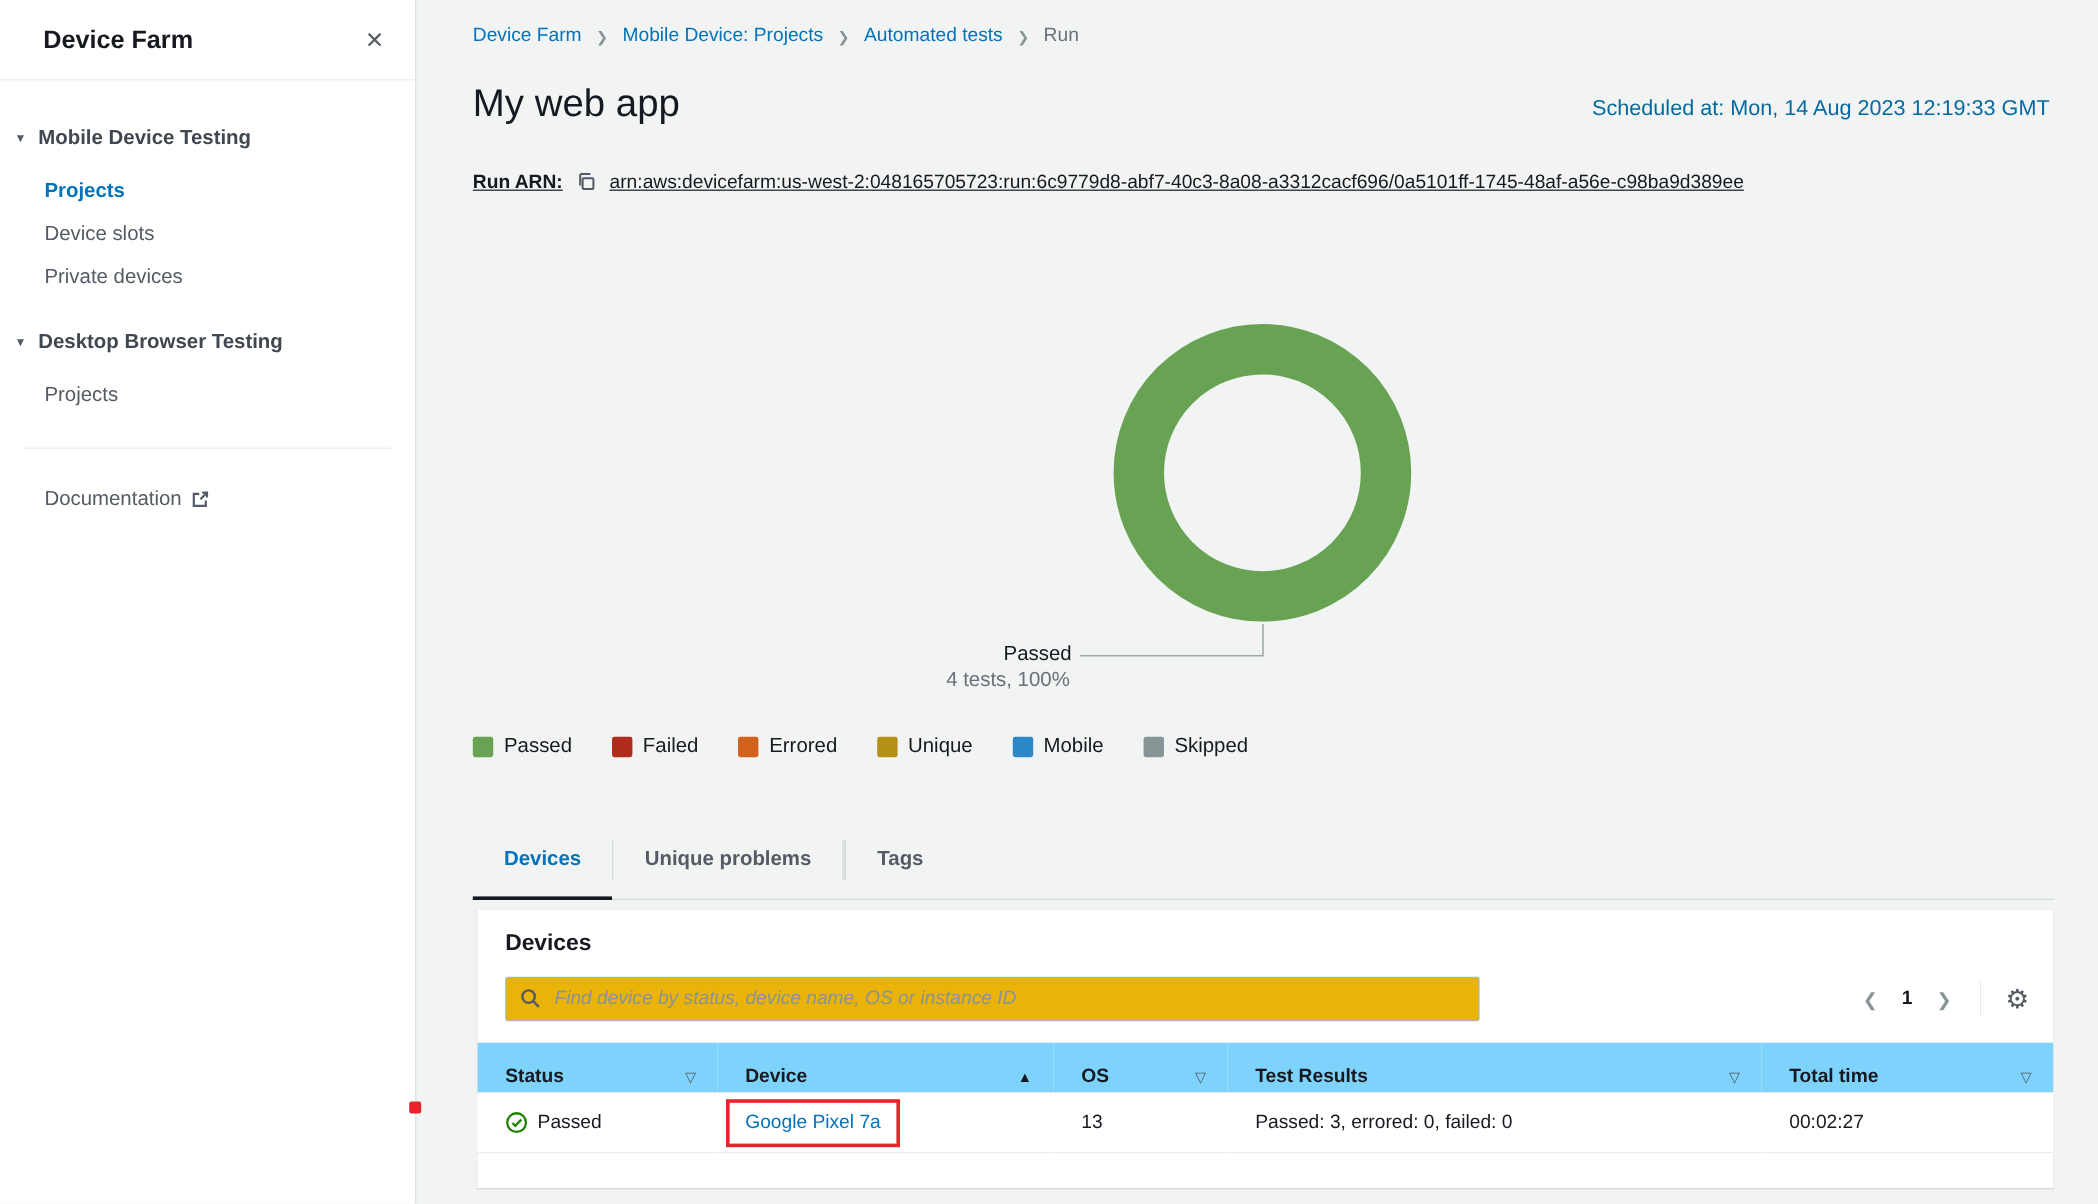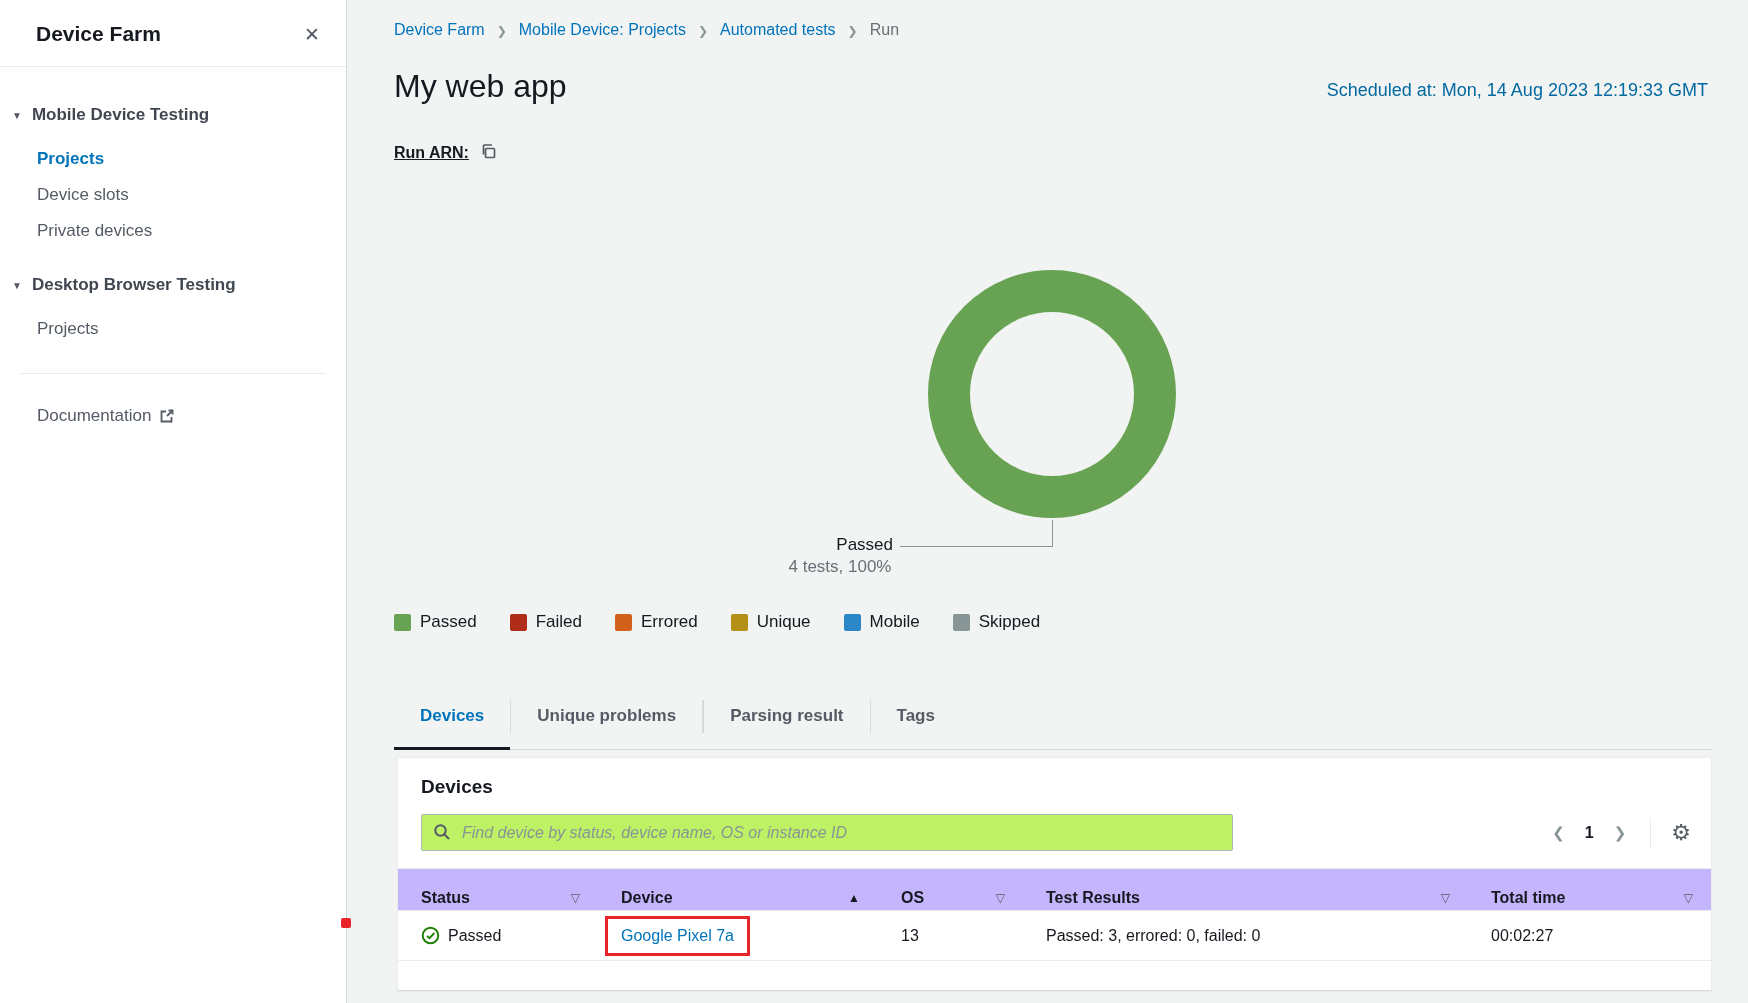--- a/index.html
+++ b/index.html
@@ -69,32 +69,32 @@
   .tab-divider { width:1px; background:#d5dbdb; margin:16px 0; }
 
   
   .panel { position:absolute; left:49px; top:757px; width:1315px; height:234px; background:#ffffff;
     border:1px solid #eaeded; border-bottom:1px solid #d5dbdb; box-shadow:0 1px 1px rgba(0,0,0,.04); }
   .panel-title { padding:18px 0 0 23px; font-size:19px; font-weight:bold; color:#16191f; }
   .toolbar { display:flex; align-items:center; padding:16px 20px 0 23px; }
   .search-box { position:relative; width:812px; }
   .search-box svg { position:absolute; left:12px; top:9px; }
   .search-input { width:100%; height:37px; border:1px solid #aab7b8; border-radius:2px;
-    padding:0 10px 0 40px; font-size:16px; font-style:italic; color:#16191f; background:#bef264; outline:none; }
+    padding:0 10px 0 40px; font-size:16px; font-style:italic; color:#16191f; background:#eab308; outline:none; }
   .search-input::placeholder { color:#879596; font-style:italic; }
   .toolbar-right { margin-left:auto; display:flex; align-items:center; gap:16px; }
   .page-btn { background:none; border:none; color:#879596; font-size:15px; cursor:pointer; padding:4px; }
   .page-num { font-size:16px; font-weight:bold; color:#16191f; }
   .toolbar-divider { width:1px; height:30px; background:#eaeded; margin:0 4px; }
   .gear-btn { background:none; border:none; font-size:22px; color:#545b64; cursor:pointer; line-height:1; }
 
   table { width:100%; border-collapse:collapse; margin-top:17px; table-layout:fixed; }
   col.c-status{width:200px} col.c-device{width:280px} col.c-os{width:145px}
   col.c-results{width:445px} col.c-time{width:auto}
-  thead th { height:42px; background:#c4b5fd; border-top:1px solid #eaeded; border-bottom:1px solid #eaeded;
+  thead th { height:42px; background:#7dd3fc; border-top:1px solid #eaeded; border-bottom:1px solid #eaeded;
     font-size:16px; font-weight:bold; color:#16191f; text-align:left; padding:16px 18px 0 23px; }
   .th-inner { display:flex; align-items:center; justify-content:space-between; }
   .sort-icon { font-size:12px; color:#545b64; cursor:pointer; }
   .sort-icon.asc { color:#16191f; }
   tbody td { height:50px; font-size:16px; color:#16191f; padding:0 18px 0 23px;
     border-bottom:1px solid #eaeded; background:#fff; }
   .status-cell { display:flex; align-items:center; gap:8px; }
   .annotation-box { display:inline-block; border:3px solid #e7242a; padding:8px 13px; margin-left:-16px; }
   .device-link { color:#0073bb; text-decoration:none; font-size:16px; cursor:pointer; }
 </style>
@@ -155,20 +155,21 @@
   <div class="scheduled">Scheduled at: Mon, 14 Aug 2023 12:19:33 GMT</div>
 
   <div class="arn-row">
     <span class="arn-label">Run ARN:</span>
     <button class="copy-btn">
       <svg width="17" height="17" viewBox="0 0 17 17" fill="none" stroke="#545b64" stroke-width="1.7">
         <rect x="5.5" y="5.5" width="9" height="9" rx="1"></rect>
         <path d="M3.5 11.5 V3 a1 1 0 0 1 1-1 H12"></path>
       </svg>
     </button>
+    <span class="arn-value">arn:aws:devicefarm:us-west-2:048165705723:run:6c9779d8-abf7-40c3-8a08-a3312cacf696/0a5101ff-1745-48af-a56e-c98ba9d389ee</span>
   </div>
 
   <svg class="donut-svg" width="250" height="250" viewBox="0 0 250 250">
     <circle cx="125" cy="125" r="103" fill="none" stroke-width="42" stroke="#67a353"></circle>
   </svg>
   <div class="callout-v"></div>
   <div class="callout-h"></div>
   <div class="callout-label">Passed</div>
   <div class="callout-sub">4 tests, 100%</div>
 
@@ -198,21 +199,20 @@
       <span class="legend-label">Skipped</span>
     </div>
   </div>
 
   <div class="tabs">
     <div class="tab active">Devices</div>
     <div class="tab-divider"></div>
     <div class="tab">Unique problems</div>
     <div class="tab-divider"></div>
     <div class="tab-divider"></div>
-    <div class="tab">Parsing result</div>
     <div class="tab-divider"></div>
     <div class="tab">Tags</div>
   </div>
 
   <section class="panel">
     <h2 class="panel-title">Devices</h2>
 
     <div class="toolbar">
       <div class="search-box">
         <svg width="18" height="18" viewBox="0 0 18 18" fill="none" stroke="#545b64" stroke-width="2">

